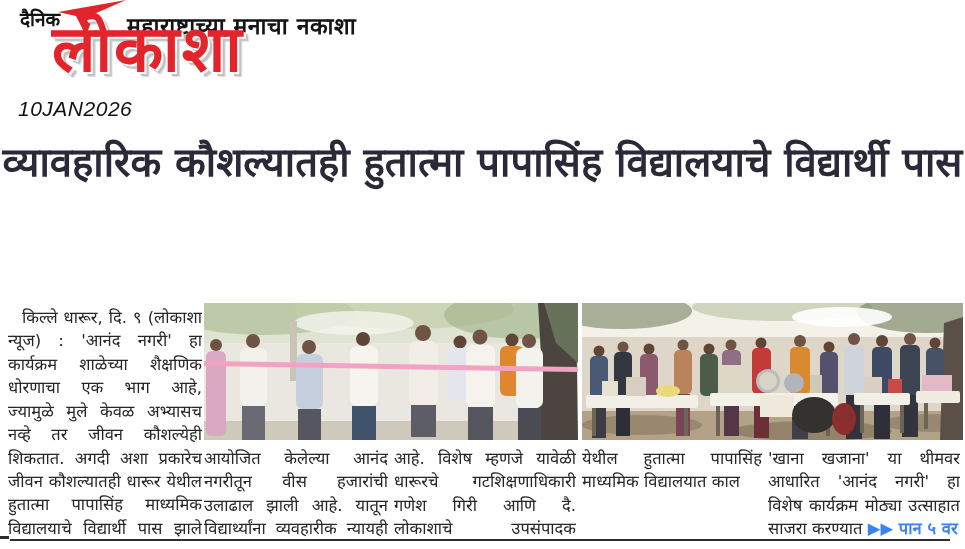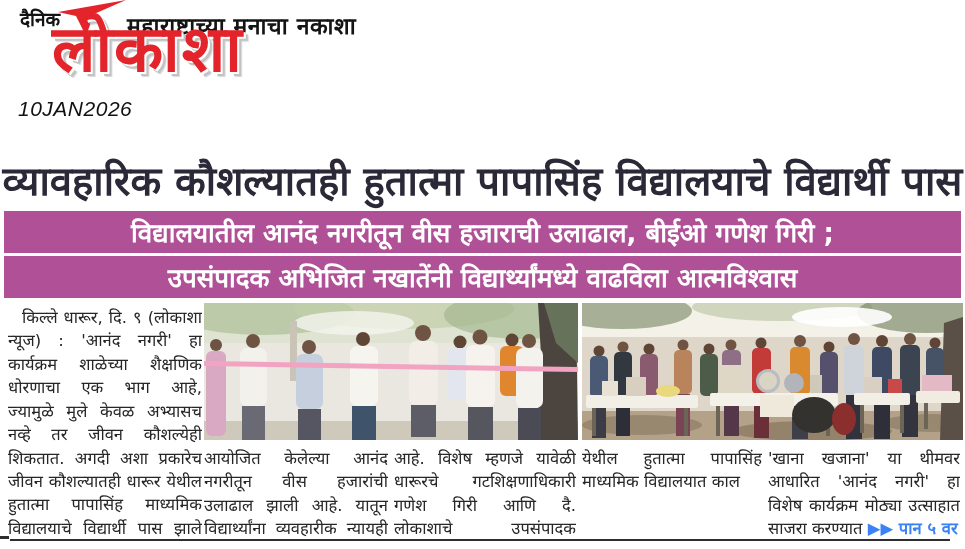--- a/index.html
+++ b/index.html
@@ -17,21 +17,21 @@
   .swoosh{position:absolute;left:56px;top:0px;width:72px;height:36px;}
   .tagline{position:absolute;left:127px;top:9px;font-size:23px;font-weight:700;color:#141414;letter-spacing:.5px;}
   .logo{position:absolute;left:8px;top:14px;font-size:64px;line-height:1.1;font-weight:800;
     color:var(--brand-red);letter-spacing:2px;white-space:nowrap;
     text-shadow:2px 2px 0 #ffffff,4px 4px 0 #c2c2c2,5px 5px 1px #d9d9d9;margin-left:44px;}
   .datestamp{position:absolute;left:18px;top:97px;font-size:21px;color:#111;
     font-family:"Liberation Sans",sans-serif;letter-spacing:.5px;font-style:italic;}
 
   
   .headline{position:absolute;left:0;top:133px;width:965px;height:74px;
-    display:flex;align-items:flex-end;justify-content:center;}
+    display:flex;align-items:flex-start;justify-content:center;}
   .headline span{font-size:40px;font-weight:800;color:var(--headline);white-space:nowrap;}
 
   
   .banner{position:absolute;left:4px;width:957px;height:42px;background:var(--banner-bg);
     display:flex;align-items:center;justify-content:center;}
   .banner.b1{top:211px;} .banner.b2{top:256px;}
   .banner span{color:var(--banner-text);font-weight:800;font-size:26px;white-space:nowrap;}
 
   
   .col{position:absolute;color:var(--body-text);font-size:16.5px;line-height:1.42;
@@ -70,26 +70,20 @@
     <div class="tagline">महाराष्ट्राच्या मनाचा नकाशा</div>
     <div class="logo">लोकाशा</div>
   </div>
 
   <div class="datestamp">10JAN2026</div>
 
   <div class="headline">
     <span>व्यावहारिक कौशल्यातही हुतात्मा पापासिंह विद्यालयाचे विद्यार्थी पास</span>
   </div>
 
-  <div class="banner b1">
-    <span>विद्यालयातील आनंद नगरीतून वीस हजाराची उलाढाल, बीईओ गणेश गिरी ;</span>
-  </div>
-  <div class="banner b2">
-    <span>उपसंपादक अभिजित नखातेंनी विद्यार्थ्यांमध्ये वाढविला आत्मविश्वास</span>
-  </div>
 
   <div class="col lead">
     <p>किल्ले धारूर, दि. ९ (लोकाशा न्यूज) : 'आनंद नगरी' हा कार्यक्रम शाळेच्या शैक्षणिक धोरणाचा एक भाग आहे, ज्यामुळे मुले केवळ अभ्यासच नव्हे तर जीवन कौशल्येही शिकतात. अगदी अशा प्रकारेच जीवन कौशल्यातही धारूर येथील हुतात्मा पापासिंह माध्यमिक विद्यालयाचे विद्यार्थी पास झाले आहेत. काल शाळेच्या परिसरात</p>
   </div>
 
   <div class="photo photo-left">
     <svg width="374" height="137" viewBox="0 0 374 137">
       <rect width="374" height="137" fill="#e9e7e0"></rect>
       <rect y="0" width="374" height="40" fill="#dfe4d2"></rect>
       <ellipse cx="60" cy="10" rx="90" ry="22" fill="#aebf97" opacity=".7"></ellipse>

